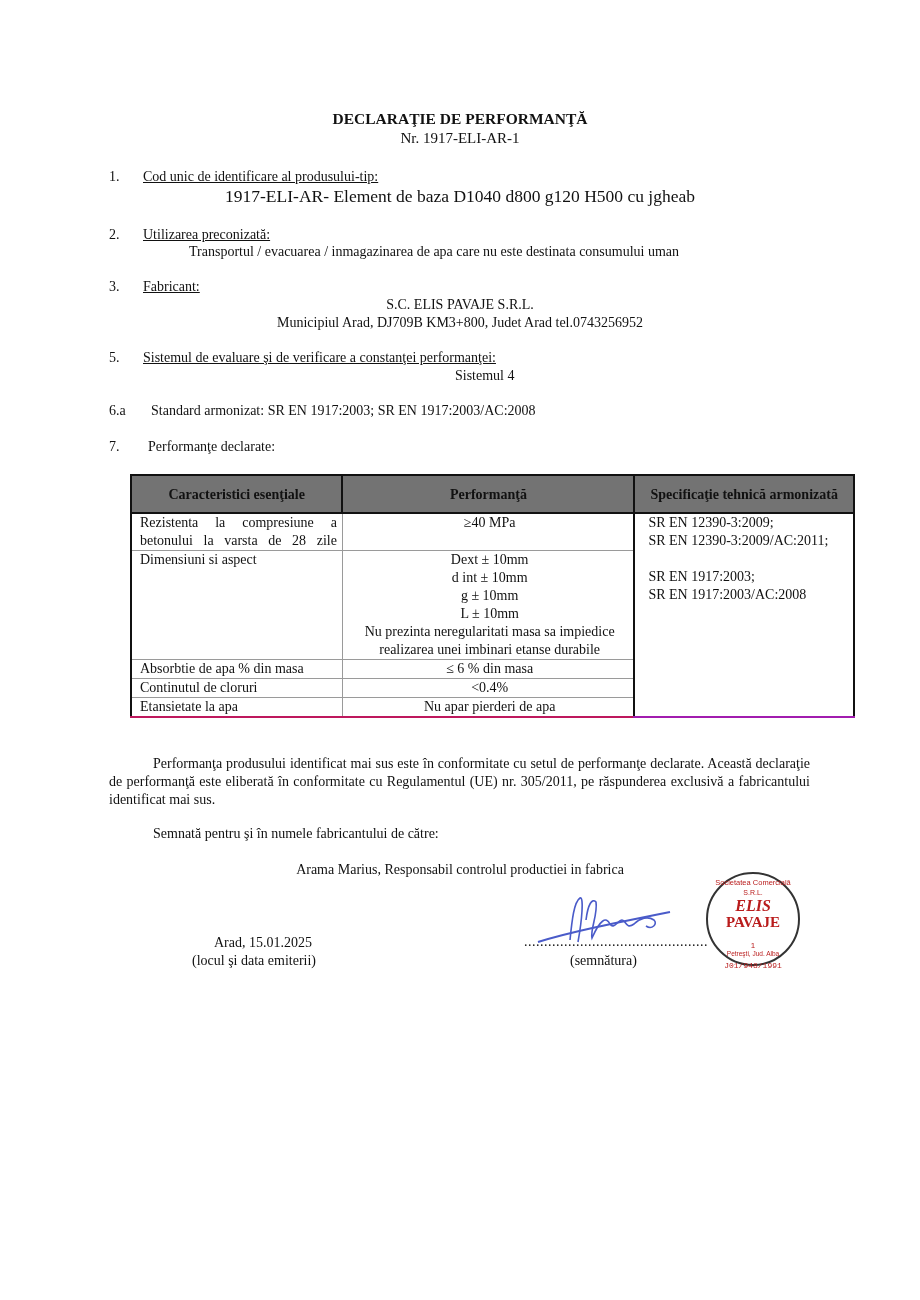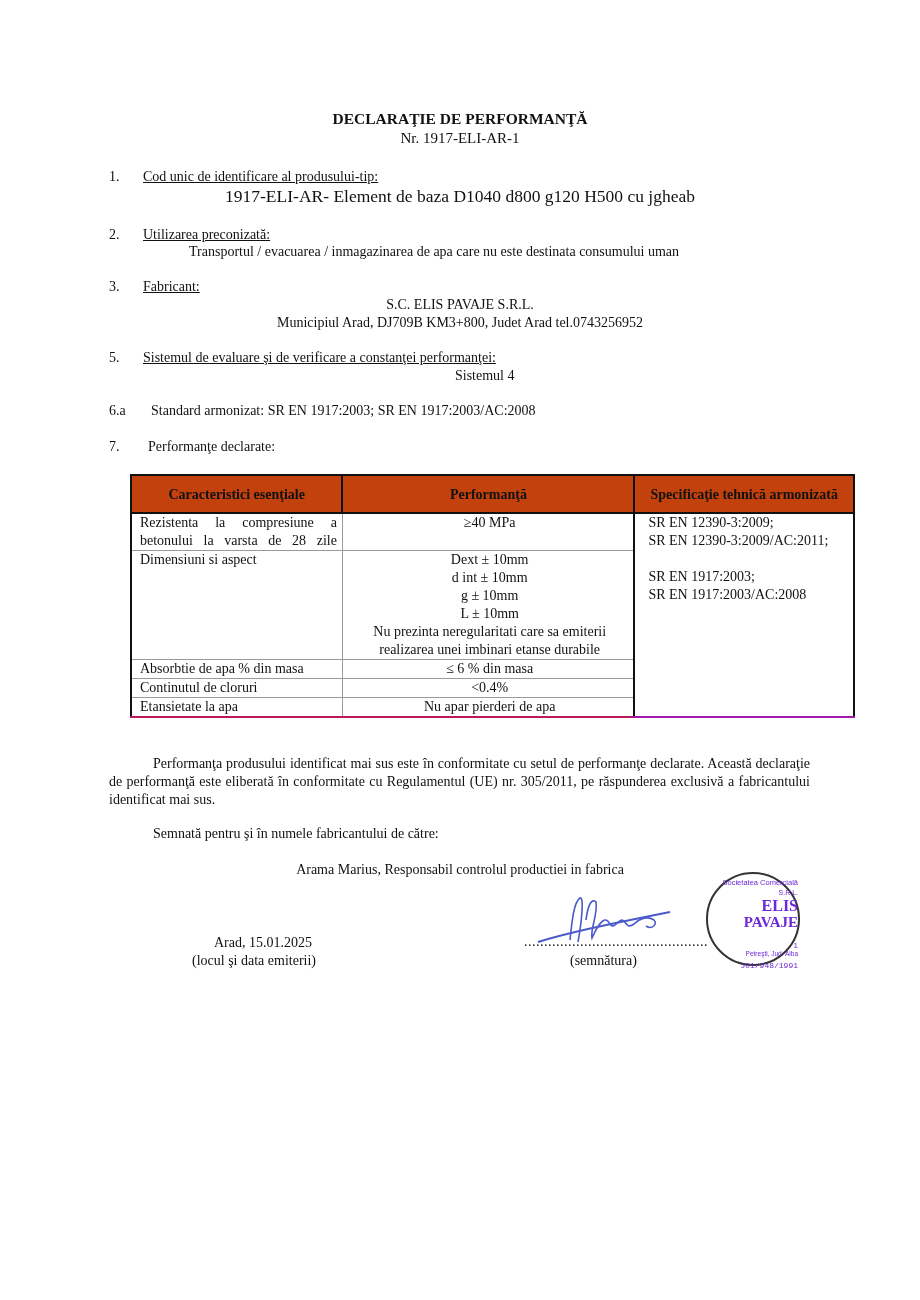--- a/index.html
+++ b/index.html
@@ -8,37 +8,37 @@
   .abs { position:absolute; white-space:nowrap; }
   .title { top:110px; left:0; width:920px; text-align:center; font-weight:bold; font-size:15.5px; }
   .subtitle { top:130px; left:0; width:920px; text-align:center; font-size:15px; }
   .num { left:109px; }
   .lbl { left:143px;text-decoration:underline; }
   .center { left:0; width:920px; text-align:center; }
   .big { font-size:17.5px; }
 
   table.perf { position:absolute; left:130px; top:474px; width:725px; border-collapse:collapse;
                font-size:14px; line-height:18px; }
-  table.perf th { background:#c2410c; font-weight:bold; border:2px solid #111; height:36px;
+  table.perf th { background:#737373; font-weight:bold; border:2px solid #111; height:36px;
                   text-align:center; padding:0 12px; line-height:17px; }
   table.perf td { border:1px solid #9a9a9a; vertical-align:top; padding:0 5px 0 8px; }
   table.perf td.c2 { text-align:center; }
   table.perf td.c3 { border-left:2px solid #111; border-right:2px solid #111; border-bottom:2px solid #a21caf; padding-left:13px; }
   table.perf td.c1 { border-left:2px solid #111;margin-top:16px; }
   table.perf tr.last td { border-bottom:2px solid #be185d; }
   .just { text-align:justify; text-align-last:justify; display:block; }
 
   .para { position:absolute; left:109px; width:701px; font-size:14px; line-height:18px; text-align:justify; }
   .indent { text-indent:44px; }
 
   .stamp { position:absolute; left:706px; top:872px; width:94px; height:94px; border-radius:50%;
-           border:2px solid #333; box-sizing:border-box; text-align:right; color:#6d28d9; }
+           border:2px solid #333; box-sizing:border-box; text-align:center; color:#b91c1c; }
   .stamp .s1 { position:absolute; top:4px; left:0; width:90px; font-size:7.5px; font-family:"Liberation Sans", sans-serif; }
   .stamp .s2 { position:absolute; top:15px; left:0; width:90px; font-size:7px; font-family:"Liberation Sans", sans-serif; }
-  .stamp .s3 { position:absolute; top:23px; left:0; width:90px; font-size:16px; font-weight:bold; font-family:"Liberation Serif", serif; }
+  .stamp .s3 { position:absolute; top:23px; left:0; width:90px; font-size:16px; font-weight:bold; font-family:"Liberation Serif", serif;font-style:italic; }
   .stamp .s4 { position:absolute; top:40px; left:0; width:90px; font-size:15px; font-weight:bold; font-family:"Liberation Serif", serif; }
   .stamp .s5 { position:absolute; top:58px; left:0; width:90px; font-size:8px; font-family:"Liberation Mono", monospace;margin-top:29px; }
   .stamp .s6 { position:absolute; top:67px; left:0; width:90px; font-size:8px; font-family:"Liberation Sans", sans-serif; }
   .stamp .s7 { position:absolute; top:76px; left:0; width:90px; font-size:6.5px; font-family:"Liberation Sans", sans-serif; }
 </style>
 </head>
 <body>
 
 <div class="abs title">DECLARAŢIE DE PERFORMANŢĂ</div>
 <div class="abs subtitle">Nr.  1917-ELI-AR-1</div>
@@ -95,21 +95,21 @@
         <div>SR EN 1917:2003/AC:2008</div>
       </td>
     </tr>
     <tr>
       <td class="c1" style="height:108px">Dimensiuni si aspect</td>
       <td class="c2">
         <div>Dext ± 10mm</div>
         <div>d int ± 10mm</div>
         <div>g ± 10mm</div>
         <div>L ± 10mm</div>
-        <div>Nu prezinta neregularitati care sa emiterii</div>
+        <div>Nu prezinta neregularitati masa sa impiedice</div>
         <div>realizarea unei imbinari etanse durabile</div>
       </td>
     </tr>
     <tr>
       <td class="c1">Absorbtie de apa % din masa</td>
       <td class="c2">≤ 6 % din masa</td>
     </tr>
     <tr>
       <td class="c1">Continutul de cloruri</td>
       <td class="c2">&lt;0.4%</td>

